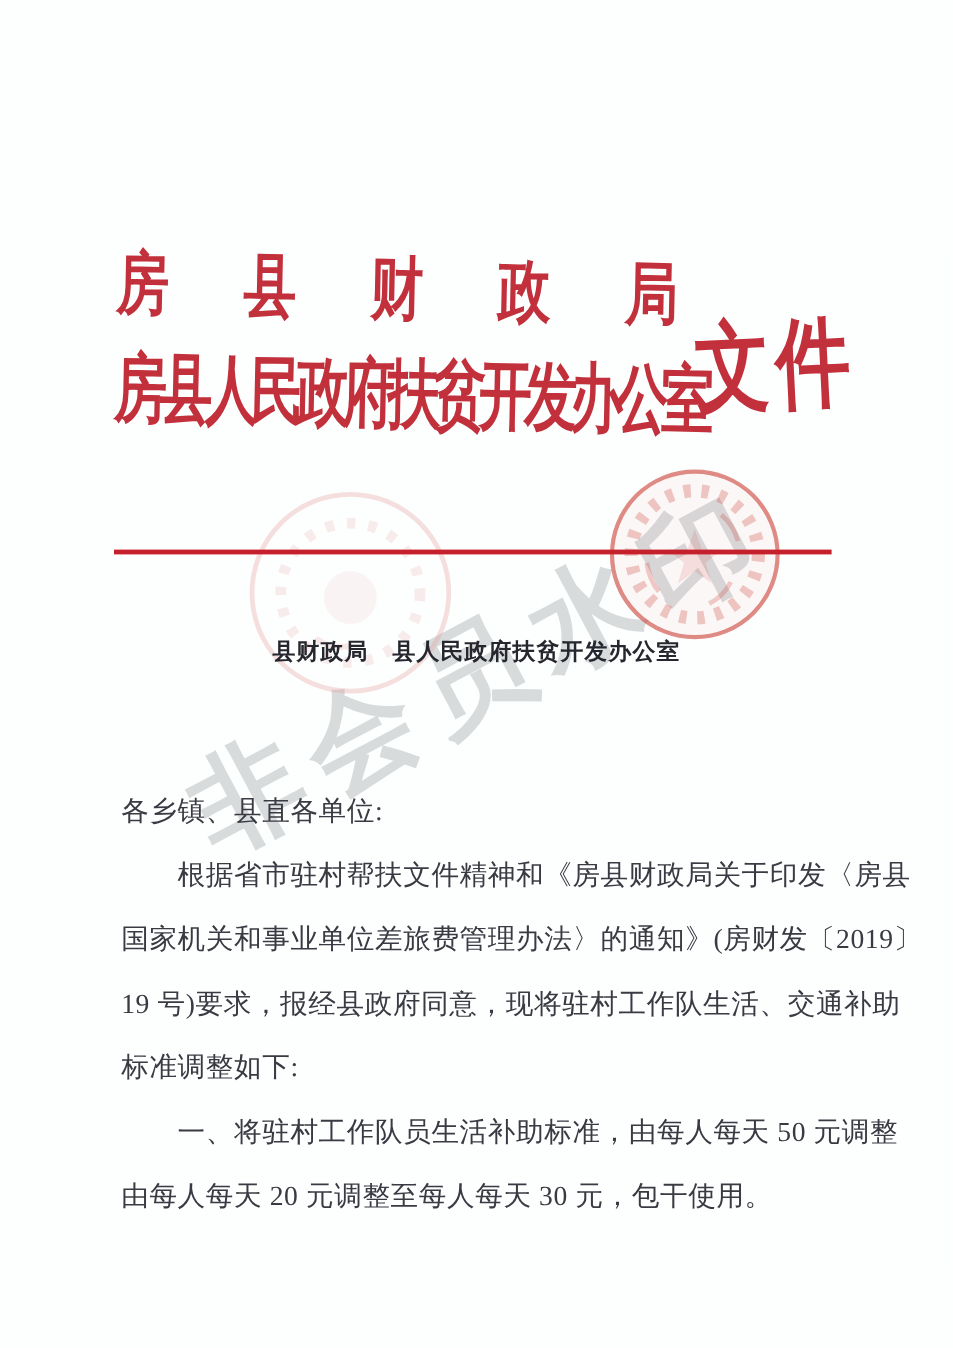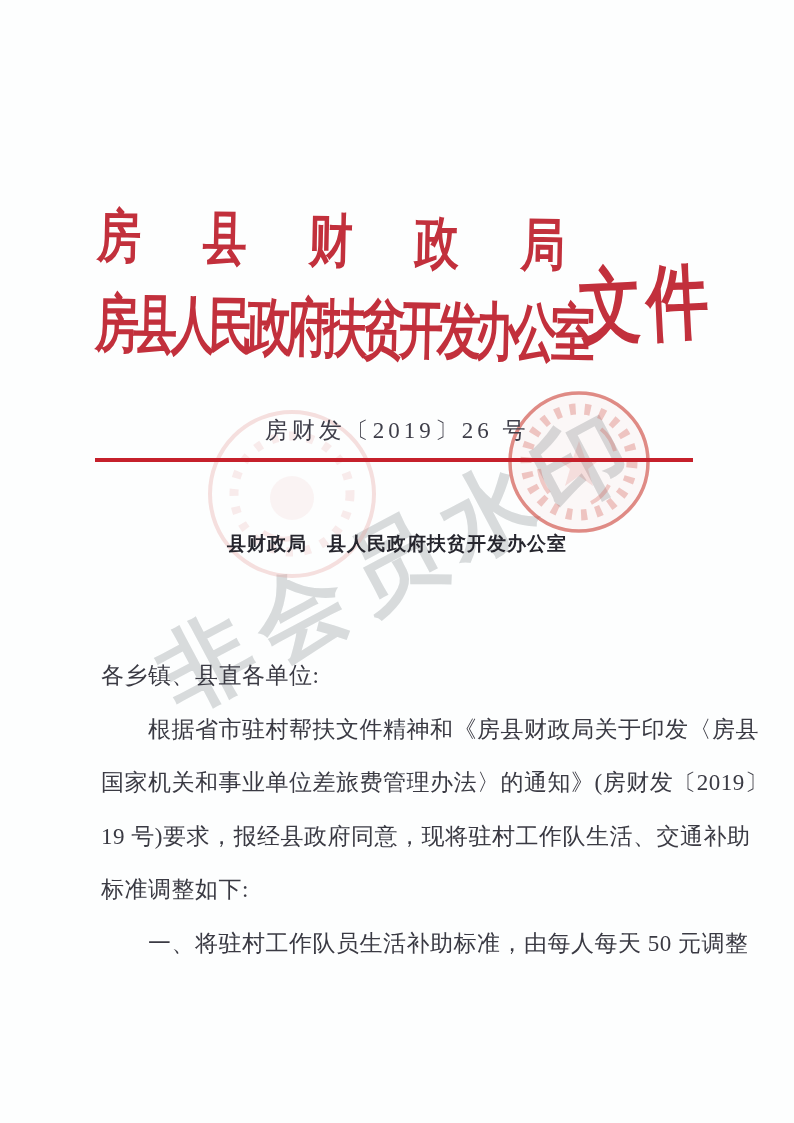--- a/index.html
+++ b/index.html
@@ -157,30 +157,30 @@
     <path d="M74 52 l6 17 h17 l-14 11 5 17 -14 -10 -14 10 5 -17 -14 -11 h17 z" fill="rgba(214,88,78,0.16)"></path>
     <path d="M96 40 q10 8 14 22 M104 96 q-6 12 -18 18 M44 104 q-8 -10 -10 -24" fill="none" stroke="rgba(210,80,70,0.28)" stroke-width="4"></path>
   </svg>
 
   <div class="header">
     <div class="org-line1">房县财政局</div>
     <div class="org-line2">房县人民政府扶贫开发办公室</div>
     <div class="doc-suffix">文件</div>
   </div>
 
-  <div class="doc-number">房财发〔2019〕26 号</div>
 
   <div class="red-rule"></div>
 
   <div class="doc-title">
     <div>县财政局　县人民政府扶贫开发办公室</div>
   </div>
 
   <div class="body-text">
       <div class="body-line">各乡镇、县直各单位:</div>
       <div class="body-line">　　根据省市驻村帮扶文件精神和《房县财政局关于印发〈房县</div>
       <div class="body-line">国家机关和事业单位差旅费管理办法〉的通知》(房财发〔2019〕</div>
       <div class="body-line">19 号)要求，报经县政府同意，现将驻村工作队生活、交通补助</div>
       <div class="body-line">标准调整如下:</div>
       <div class="body-line">　　一、将驻村工作队员生活补助标准，由每人每天 50 元调整</div>
+      <div class="body-line">由每人每天 20 元调整至每人每天 30 元，包干使用。</div>
     </div>
 
 </div>
 
 </body></html>

